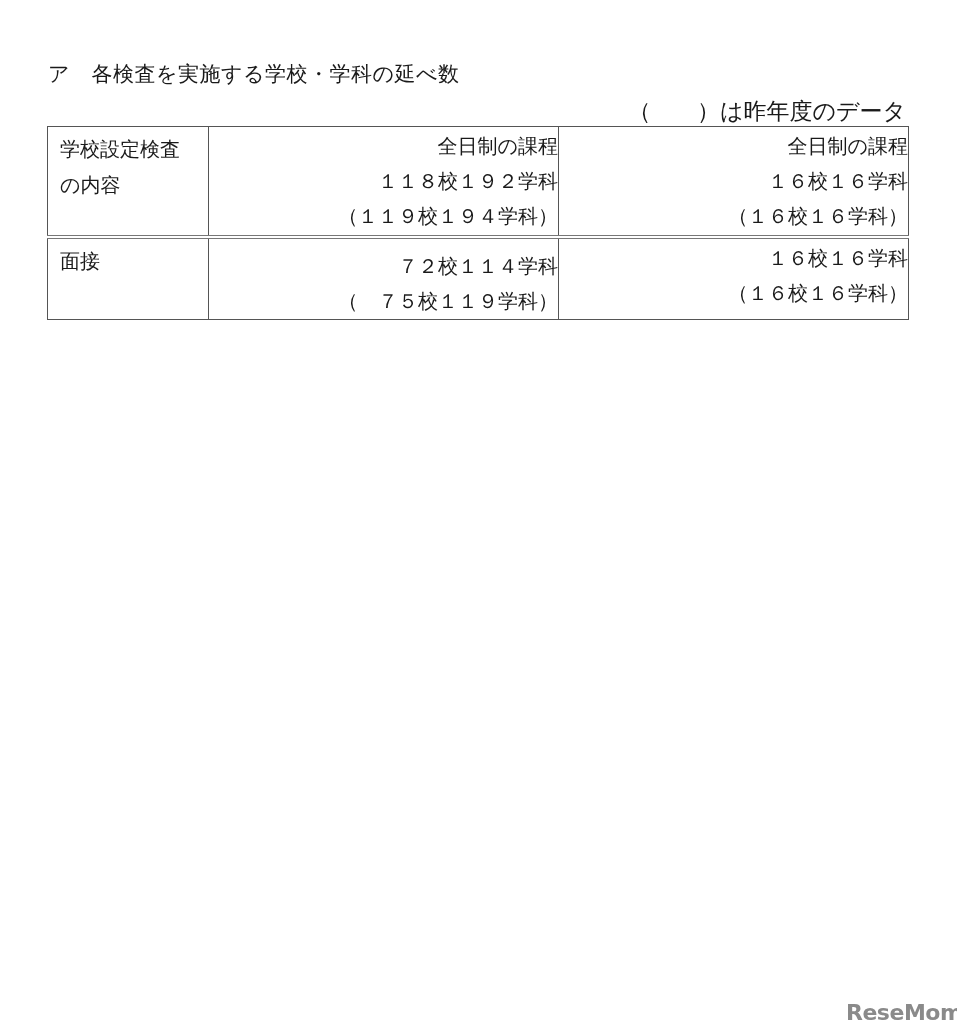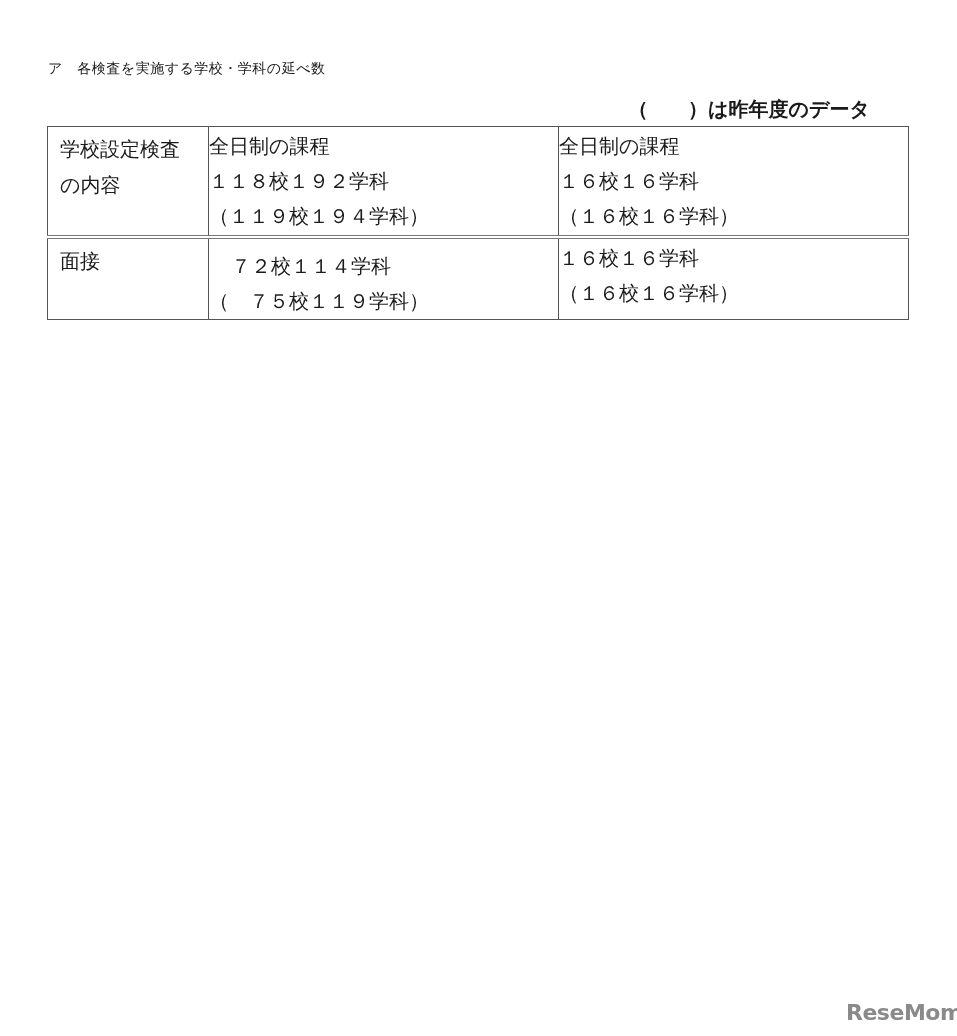--- a/index.html
+++ b/index.html
@@ -3,41 +3,40 @@
 <meta charset="utf-8">
 <style>
   html, body { margin: 0; padding: 0; background: #ffffff; }
   body {
     width: 957px; height: 1036px; position: relative; overflow: hidden;
     font-family: "DejaVu Serif", "Liberation Serif", serif;
     color: #1a1a1a;
   }
   .title {
     position: absolute; left: 48px; top: 60px;
-    font-size: 14px; letter-spacing: 0.5px;
+    font-size: 21px; letter-spacing: 0.5px;
   }
   .note {
     position: absolute; left: 628px; top: 96px;
-    font-size: 20px;
-    font-weight: bold;
+    font-size: 23px;
   }
   table.grid {
     position: absolute; left: 47px; top: 126px;
     width: 862px; border-collapse: collapse;
     font-size: 20px;
   }
   table.grid td {
     border: 1.5px solid #555;
     vertical-align: top;
     padding: 0;
   }
   .c-label { width: 158px; padding: 4px 0 0 12px !important; line-height: 36px; }
   .c-full { width: 349px; }
   .c-part { width: 349px; }
-  .hdr-line { text-align: left; line-height: 35px; }
+  .hdr-line { text-align: right; line-height: 35px; }
   .hdr-line.bold, .val.bold { font-family: "DejaVu Sans", "Liberation Sans", sans-serif; font-weight: normal; }
   tr.hdr td { height: 104px; }
   tr.sep td { border-bottom: 4px double #777; }
   tr.row td { height: 69px; }
   .val {
     position: relative; height: 34px; line-height: 34px; font-size: 20px;
   }
   .val span { position: absolute; top: 0; white-space: pre; }
   .val .paren { font-family: "DejaVu Serif", "Liberation Serif", serif; }
   .logo {

